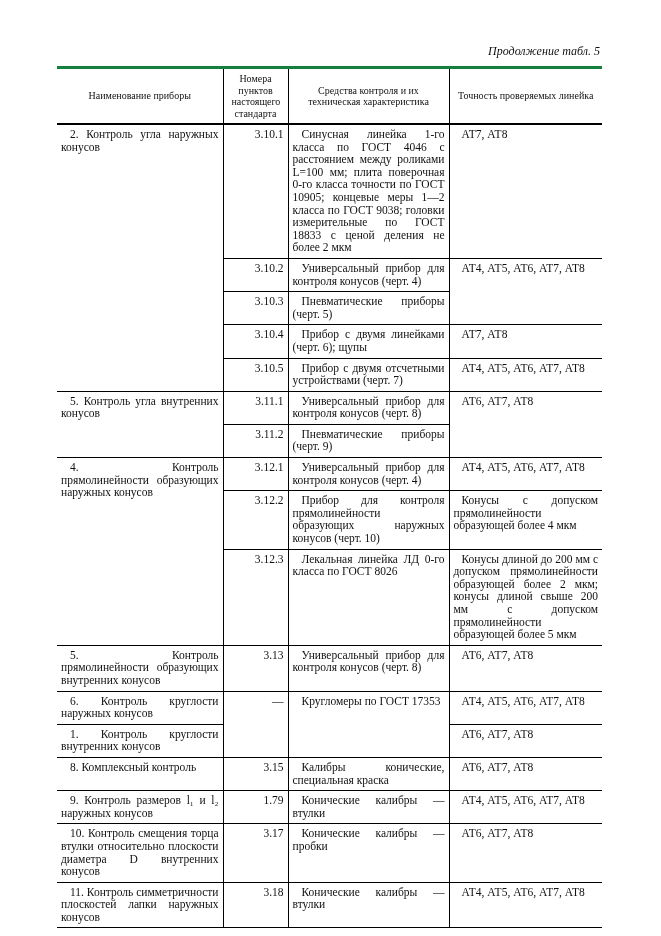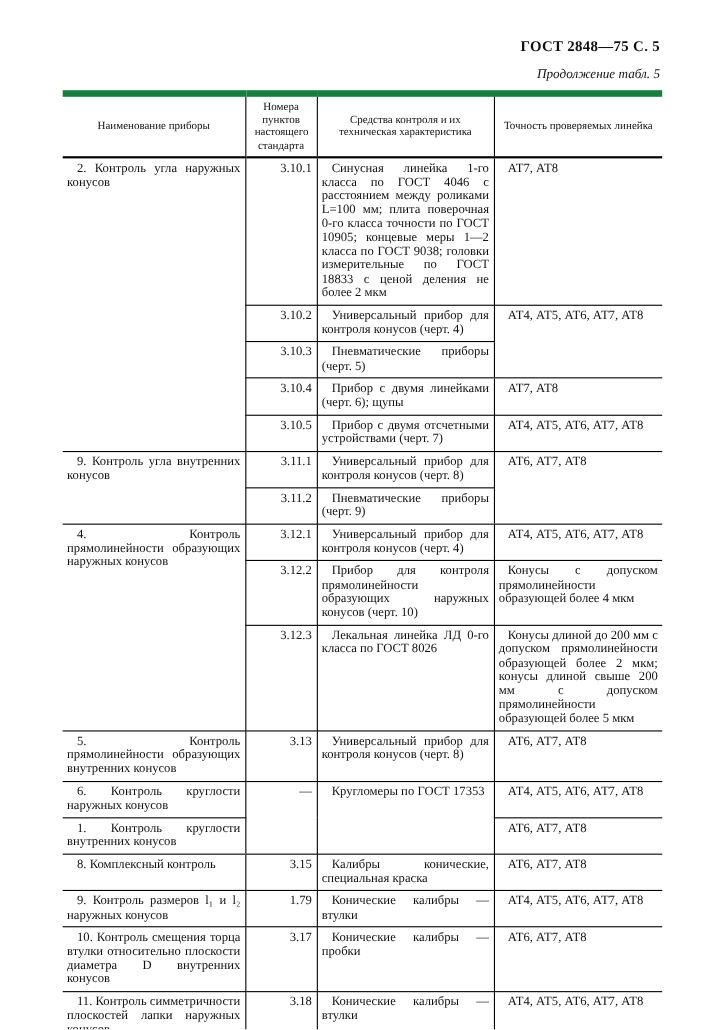--- a/index.html
+++ b/index.html
@@ -43,21 +43,21 @@
     width: 545px;
     font-size: 11.5px;
     line-height: 12.6px;
   }
   col.c-op    { width: 166px; }
   col.c-num   { width: 65px;  }
   col.c-means { width: 161px; }
   col.c-acc   { width: 153px; }
 
   table.gost th {
-    border-top: 6px solid #15803d;
+    border-top: 3px solid #15803d;
     border-bottom: 2px solid #000;
     font-weight: normal;
     font-size: 10px;
     line-height: 11.5px;
     text-align: center;
     vertical-align: middle;
     padding: 4px 8px;
   }
   table.gost td {
     vertical-align: top;
@@ -90,21 +90,20 @@
     padding-left: 5px;
     padding-right: 2px;
   }
 </style>
 </head>
 <body>
 
 <div class="page">
   <div class="content">
 
-    <div class="doc-ref">ГОСТ 2848—75 С. 5</div>
     <div class="continuation">Продолжение табл. 5</div>
 
     <table class="gost">
       <colgroup>
         <col class="c-op">
           <col class="c-num">
           <col class="c-means">
           <col class="c-acc">
       </colgroup>
       <thead>
@@ -136,21 +135,21 @@
           <td class="means v-r">Прибор с двумя линейками (черт. 6); щупы</td>
           <td class="acc">АТ7, АТ8</td>
         </tr>
         <tr>
           <td class="num v-r">3.10.5</td>
           <td class="means v-r">Прибор с двумя отсчетными устройствами (черт. 7)</td>
           <td class="acc">АТ4, АТ5, АТ6, АТ7, АТ8</td>
         </tr>
 
         <tr>
-          <td class="op v-r" rowspan="2">9. Контроль угла внутренних конусов</td>
+          <td class="op v-r" rowspan="2">5. Контроль угла внутренних конусов</td>
           <td class="num v-r">3.11.1</td>
           <td class="means v-r">Универсальный прибор для контроля конусов (черт. 8)</td>
           <td class="acc" rowspan="2">АТ6, АТ7, АТ8</td>
         </tr>
         <tr>
           <td class="num v-r">3.11.2</td>
           <td class="means v-r">Пневматические приборы (черт. 9)</td>
         </tr>
 
         <tr>

